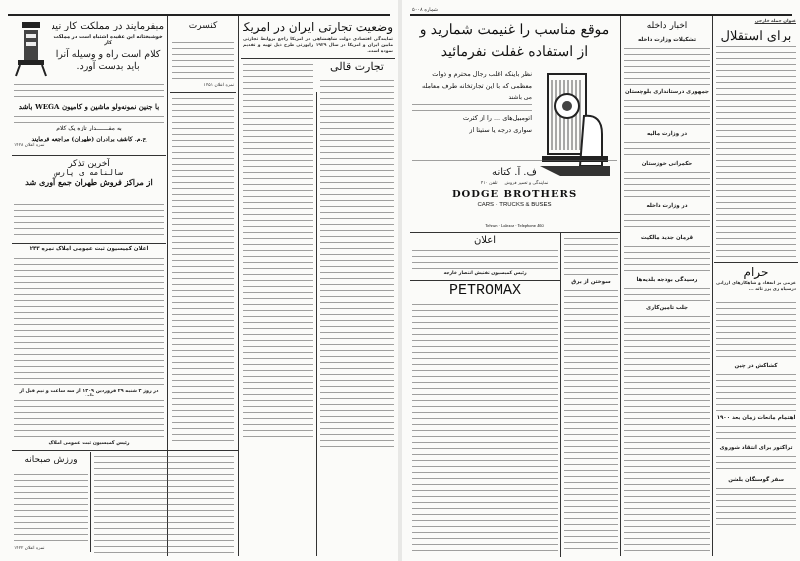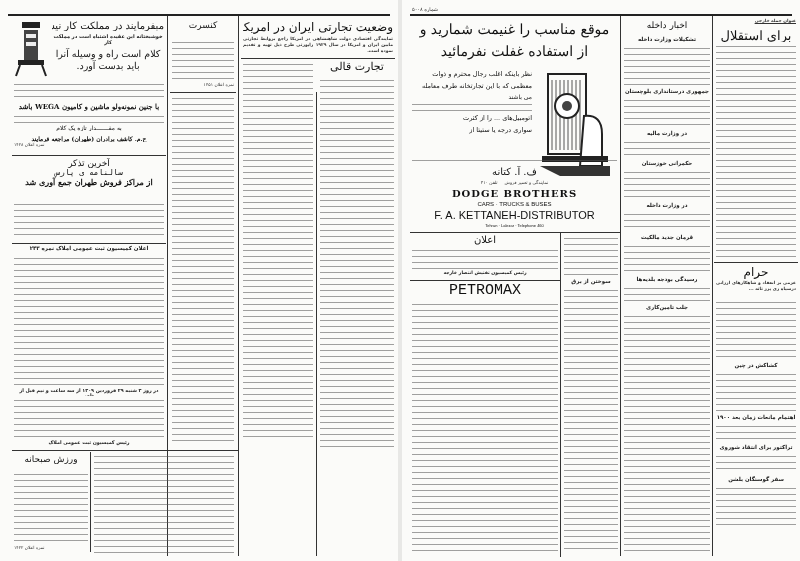--- a/index.html
+++ b/index.html
@@ -159,21 +159,20 @@
   </div>
   <div class="block txt fill" style="left:10px; top:158px; width:205px; height:8px;"></div>
   <div class="block" style="left:10px; top:166px; width:205px; height:14px;">
     <div class="head" style="font-size:10px;">ف. آ. کتانه</div>
   </div>
   <div class="block" style="left:10px; top:180px; width:205px; height:8px;">
     <div class="txt" style="text-align:center;"><span>نمایندگی و تعمیر فروش</span> &nbsp;&nbsp;&nbsp; <span>تلفن ۳۱۰</span></div>
   </div>
   <div class="block latin" style="left:10px; top:188px; width:205px; height:12px; font-family:'DejaVu Serif', serif; font-weight:bold; font-size:10px; letter-spacing:1px;">DODGE BROTHERS</div>
   <div class="block latin" style="left:10px; top:201px; width:205px; height:9px; font-size:6px;">CARS · TRUCKS &amp; BUSES</div>
-  <div class="block latin" style="left:10px; top:209px; width:205px; height:14px; font-size:11px;">F. A. KETTANEH-DISTRIBUTOR</div>
   <div class="block latin" style="left:10px; top:223px; width:205px; height:7px; font-size:4px;">Tehran · Lalezar · Telephone 460</div>
   <div class="hrule" style="left:8px; width:210px; top:232px;"></div>
 
   <div class="block" style="left:10px; top:234px; width:146px; height:12px;">
     <div class="head" style="font-size:10px;">اعلان</div>
   </div>
   <div class="block txt fill" style="left:10px; top:248px; width:146px; height:22px;"></div>
   <div class="block" style="left:10px; top:270px; width:146px; height:8px;">
     <div class="sub" style="font-size:4.6px; margin:0;">رئیس کمیسیون تفتیش انتصار خارجه</div>
   </div>

